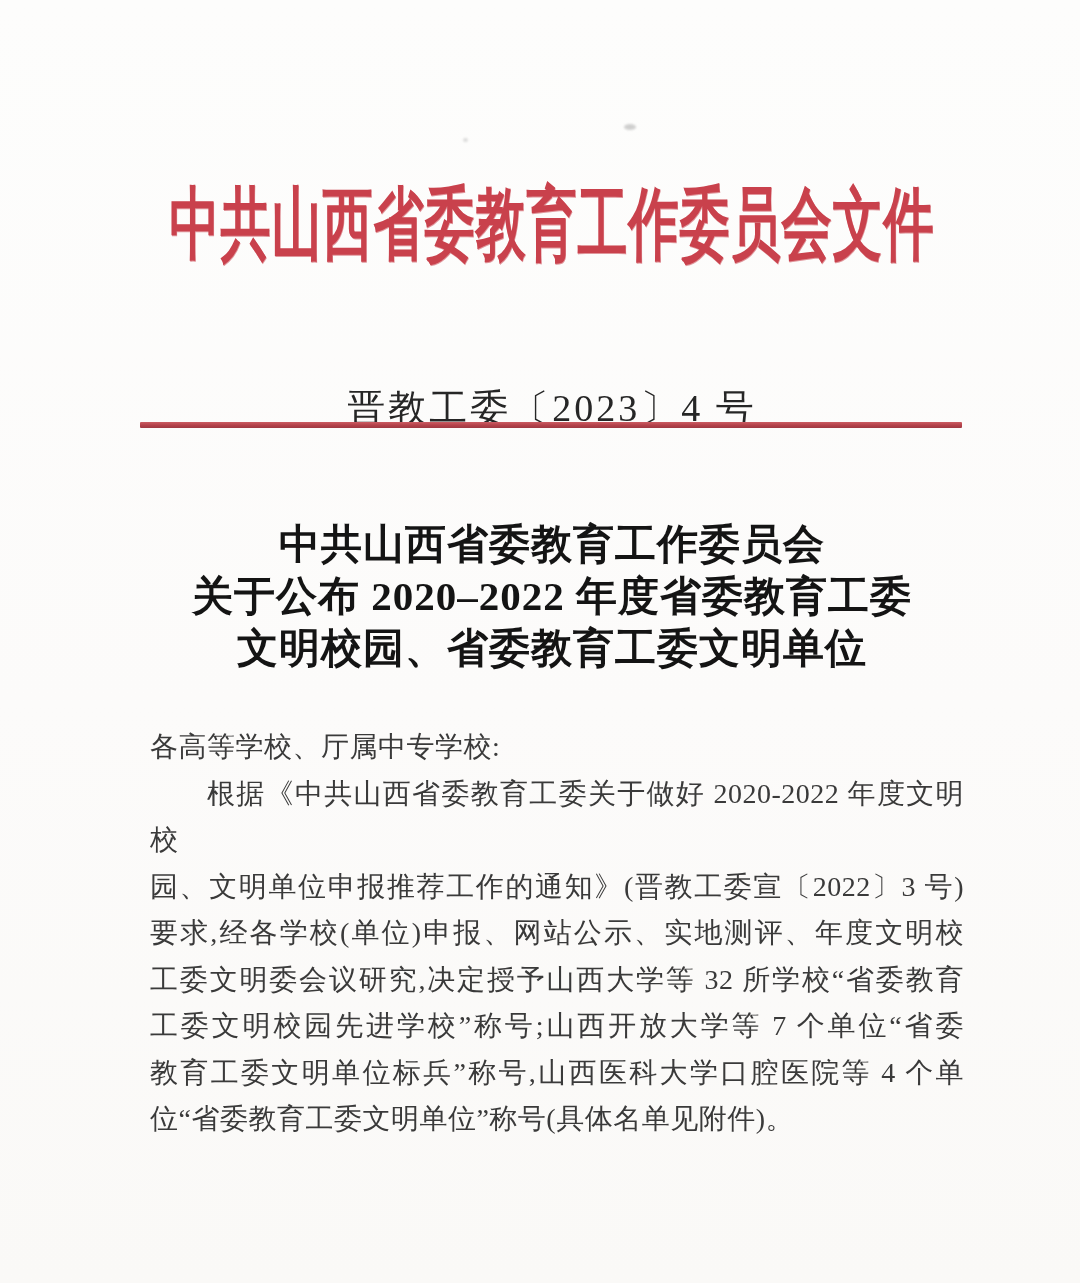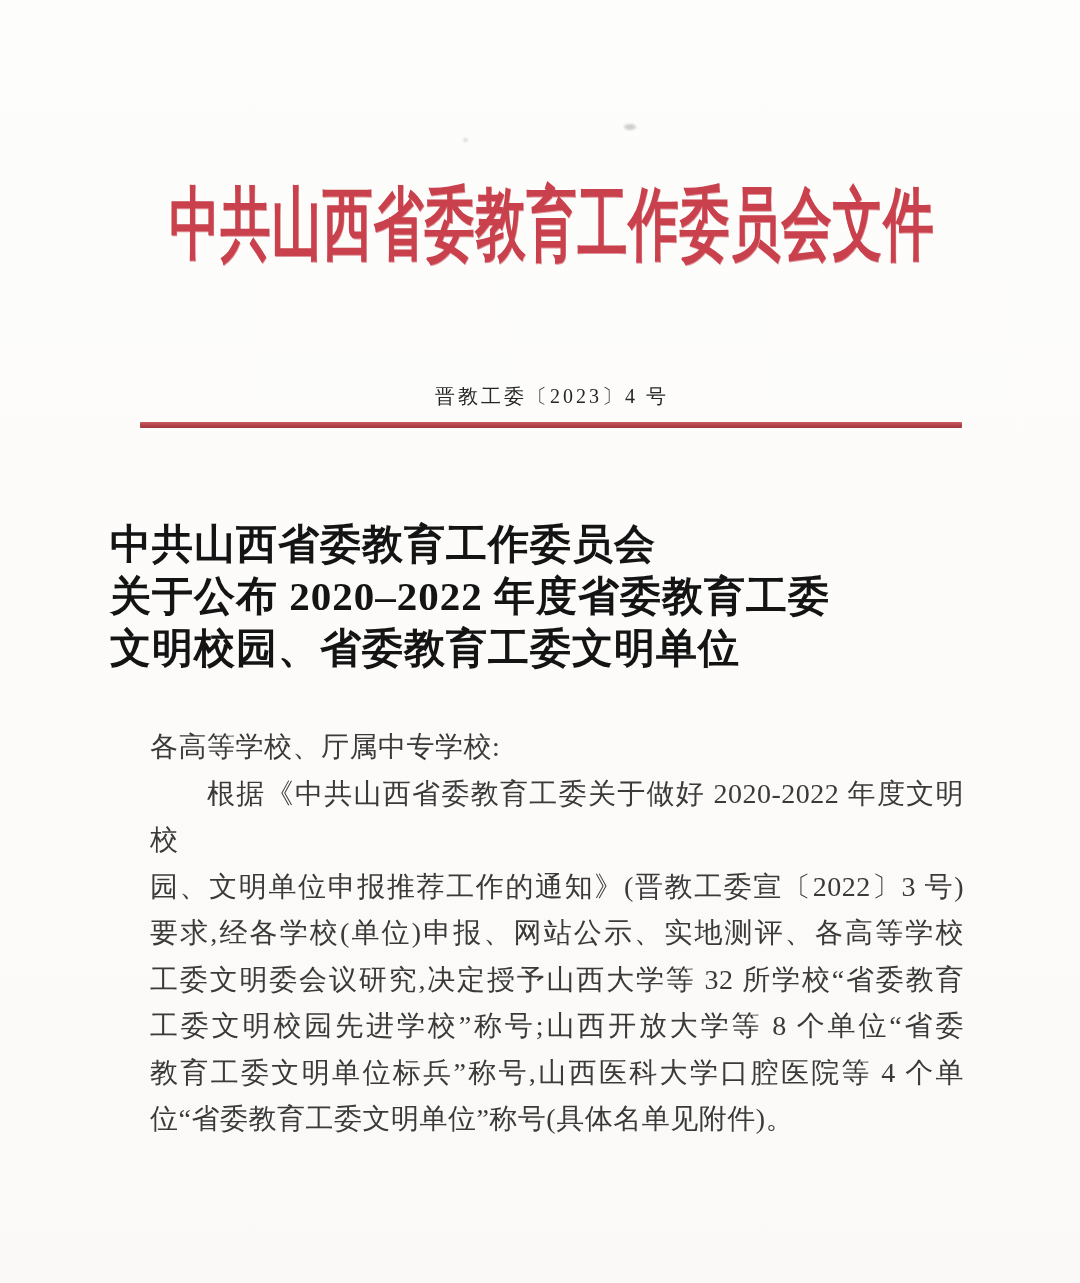--- a/index.html
+++ b/index.html
@@ -35,21 +35,21 @@
     text-shadow: 0.5px 0.5px 0 rgba(201,65,76,0.55);
   }
 
   
   .doc-number {
     position: absolute;
     top: 383px;
     left: 130px;
     width: 844px;
     text-align: center;
-    font-size: 20px;
+    font-size: 38px;
     color: #262626;
     letter-spacing: 3px;
     white-space: nowrap;
   }
 
   
   .red-rule {
     position: absolute;
     top: 422px;
     left: 140px;
@@ -58,21 +58,21 @@
     background: linear-gradient(180deg, #cb5c62 0%, #b4414a 55%, #9e3942 100%);
     border-radius: 1px;
   }
 
   
   .notice-title {
     position: absolute;
     top: 518px;
     left: 110px;
     width: 884px;
-    text-align: left;
+    text-align: center;
     font-size: 41px;
     font-weight: bold;
     color: #141414;
     line-height: 52px;
     letter-spacing: 1px;
     white-space: nowrap;
   }
 
   
   .body-text {
@@ -136,20 +136,20 @@
   <div class="notice-title">
     <div>中共山西省委教育工作委员会</div>
     <div>关于公布 2020–2022 年度省委教育工委</div>
     <div>文明校园、省委教育工委文明单位</div>
   </div>
 
   <div class="body-text">
     <div class="line">各高等学校、厅属中专学校:</div>
     <div class="line full indent">根据《中共山西省委教育工委关于做好 2020-2022 年度文明校</div>
     <div class="line full">园、文明单位申报推荐工作的通知》(晋教工委宣〔2022〕3 号)</div>
-    <div class="line full">要求,经各学校(单位)申报、网站公示、实地测评、各高等学校</div>
+    <div class="line full">要求,经各学校(单位)申报、网站公示、实地测评、年度文明校</div>
     <div class="line full">工委文明委会议研究,决定授予山西大学等 32 所学校“省委教育</div>
-    <div class="line full">工委文明校园先进学校”称号;山西开放大学等 8 个单位“省委</div>
+    <div class="line full">工委文明校园先进学校”称号;山西开放大学等 7 个单位“省委</div>
     <div class="line full">教育工委文明单位标兵”称号,山西医科大学口腔医院等 4 个单</div>
     <div class="line">位“省委教育工委文明单位”称号(具体名单见附件)。</div>
   </div>
 
 </div>
 
 </body></html>

